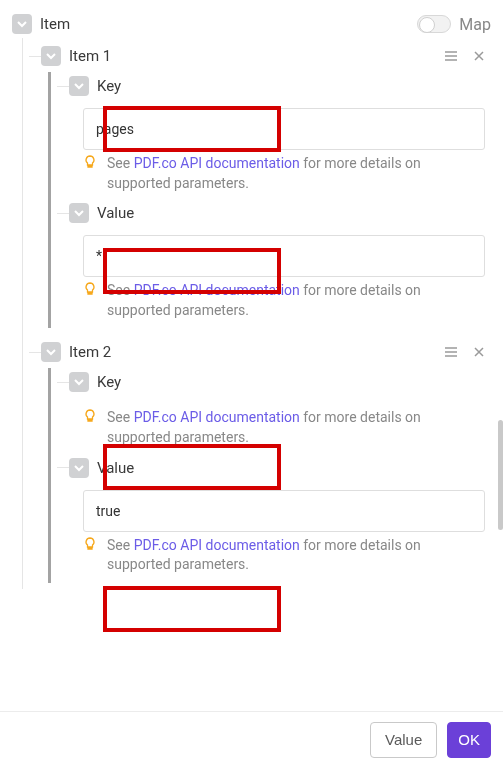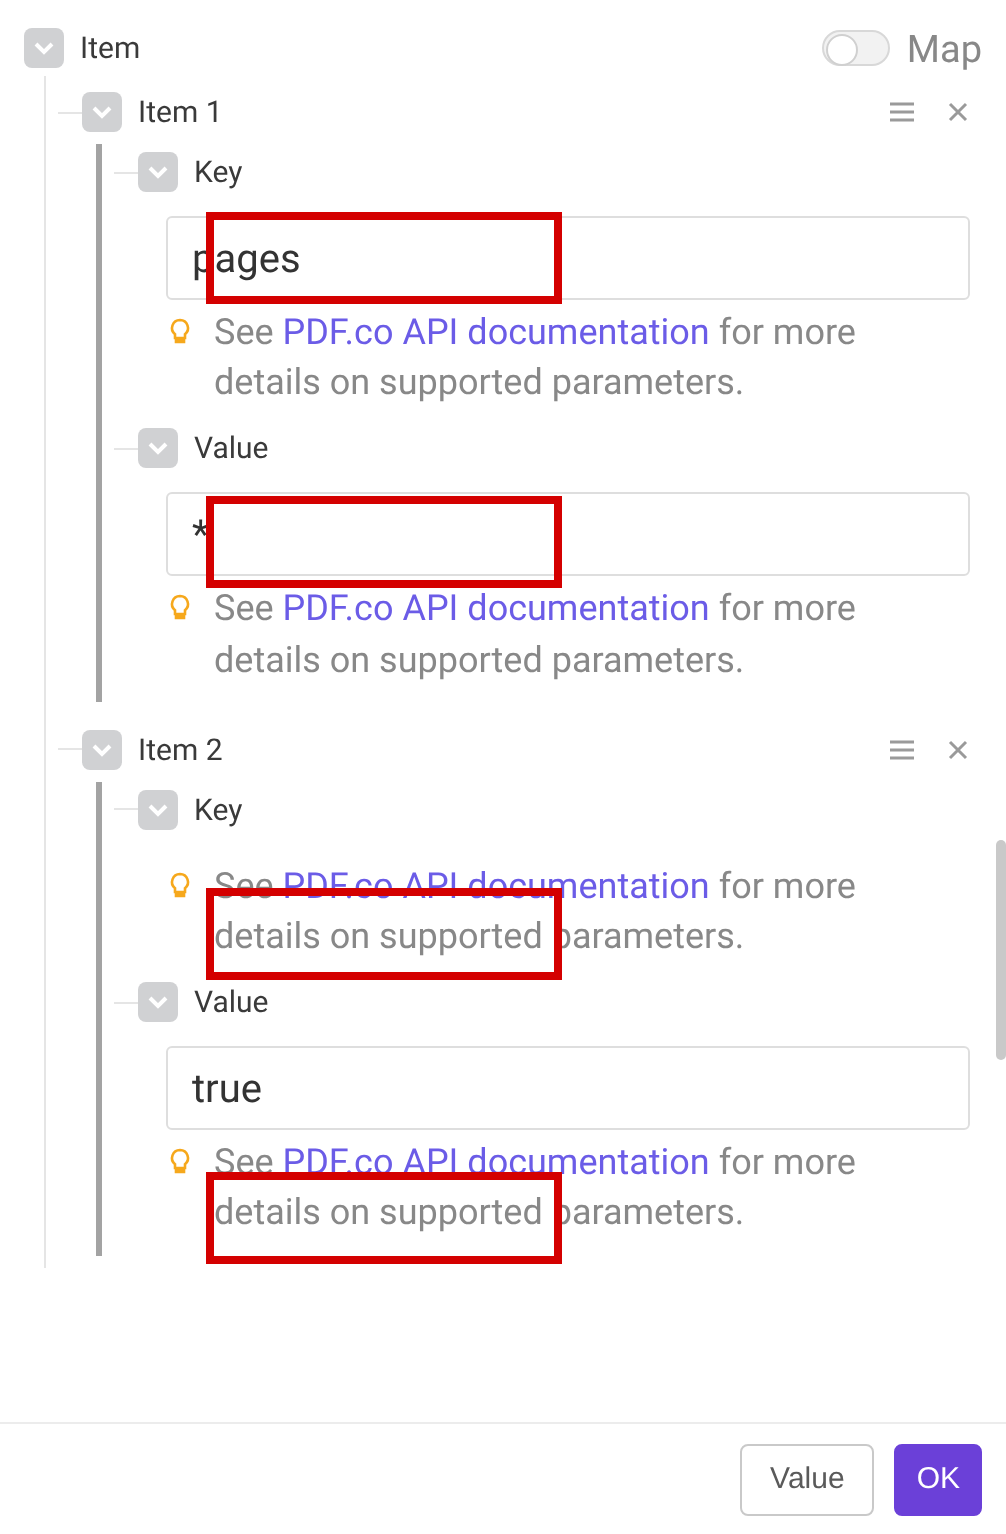--- a/index.html
+++ b/index.html
@@ -61,21 +61,21 @@
   }
   .toggle::after {
     content: "";
     position: absolute;
     left: 1px; top: 1px;
     width: 14px; height: 14px;
     border-radius: 50%;
     background: #fff;
     border: 1px solid #d0d0d0;
   }
-  .map-label { font-size: 19px; color: #888; }
+  .map-label { font-size: 16px; color: #888; }
 
   .item-block {
     border-left: 1px solid #e5e5e5;
     margin-left: 10px;
     padding-left: 4px;
     padding-top: 4px;
     padding-bottom: 6px;
   }
 
   .item-header {
@@ -120,21 +120,21 @@
   .input-wrap {
     padding-left: 28px;
     padding-right: 6px;
   }
 
   .text-input {
     width: 100%;
     height: 42px;
     border: 1px solid #dedede;
     border-radius: 3px;
-    font-size: 20px;
+    font-size: 14px;
     padding: 0 12px;
     color: #333;
     font-family: inherit;
     background: #fff;
   }
 
   
   .hl-overlay {
     position: absolute;
     border: 4px solid #d40000;
@@ -144,21 +144,21 @@
   .hl-v1 { left: 103px; top: 248px; width: 178px; height: 46px; }
   .hl-k2 { left: 103px; top: 444px; width: 178px; height: 46px; }
   .hl-v2 { left: 103px; top: 586px; width: 178px; height: 46px; }
   .hl-ok { left: 448px; top: 717px; width: 44px; height: 42px; }
 
   .hint {
     padding: 4px 6px 2px 28px;
     display: flex;
     gap: 8px;
     align-items: flex-start;
-    font-size: 18px;
+    font-size: 14px;
     color: #888;
     line-height: 1.4;
     justify-content: center;
   }
   .bulb {
     color: #f6a81c;
     flex: 0 0 16px;
     margin-top: 1px;
   }
   .hint a {

